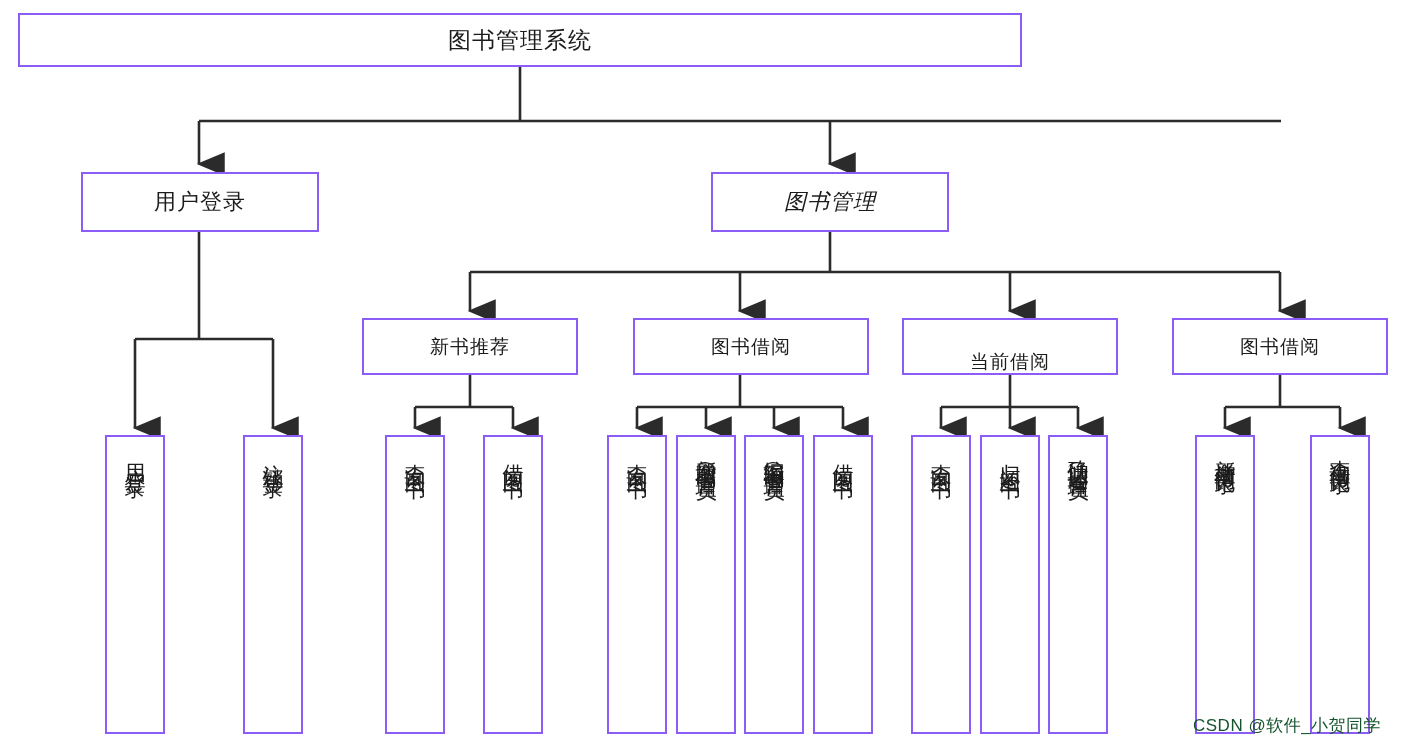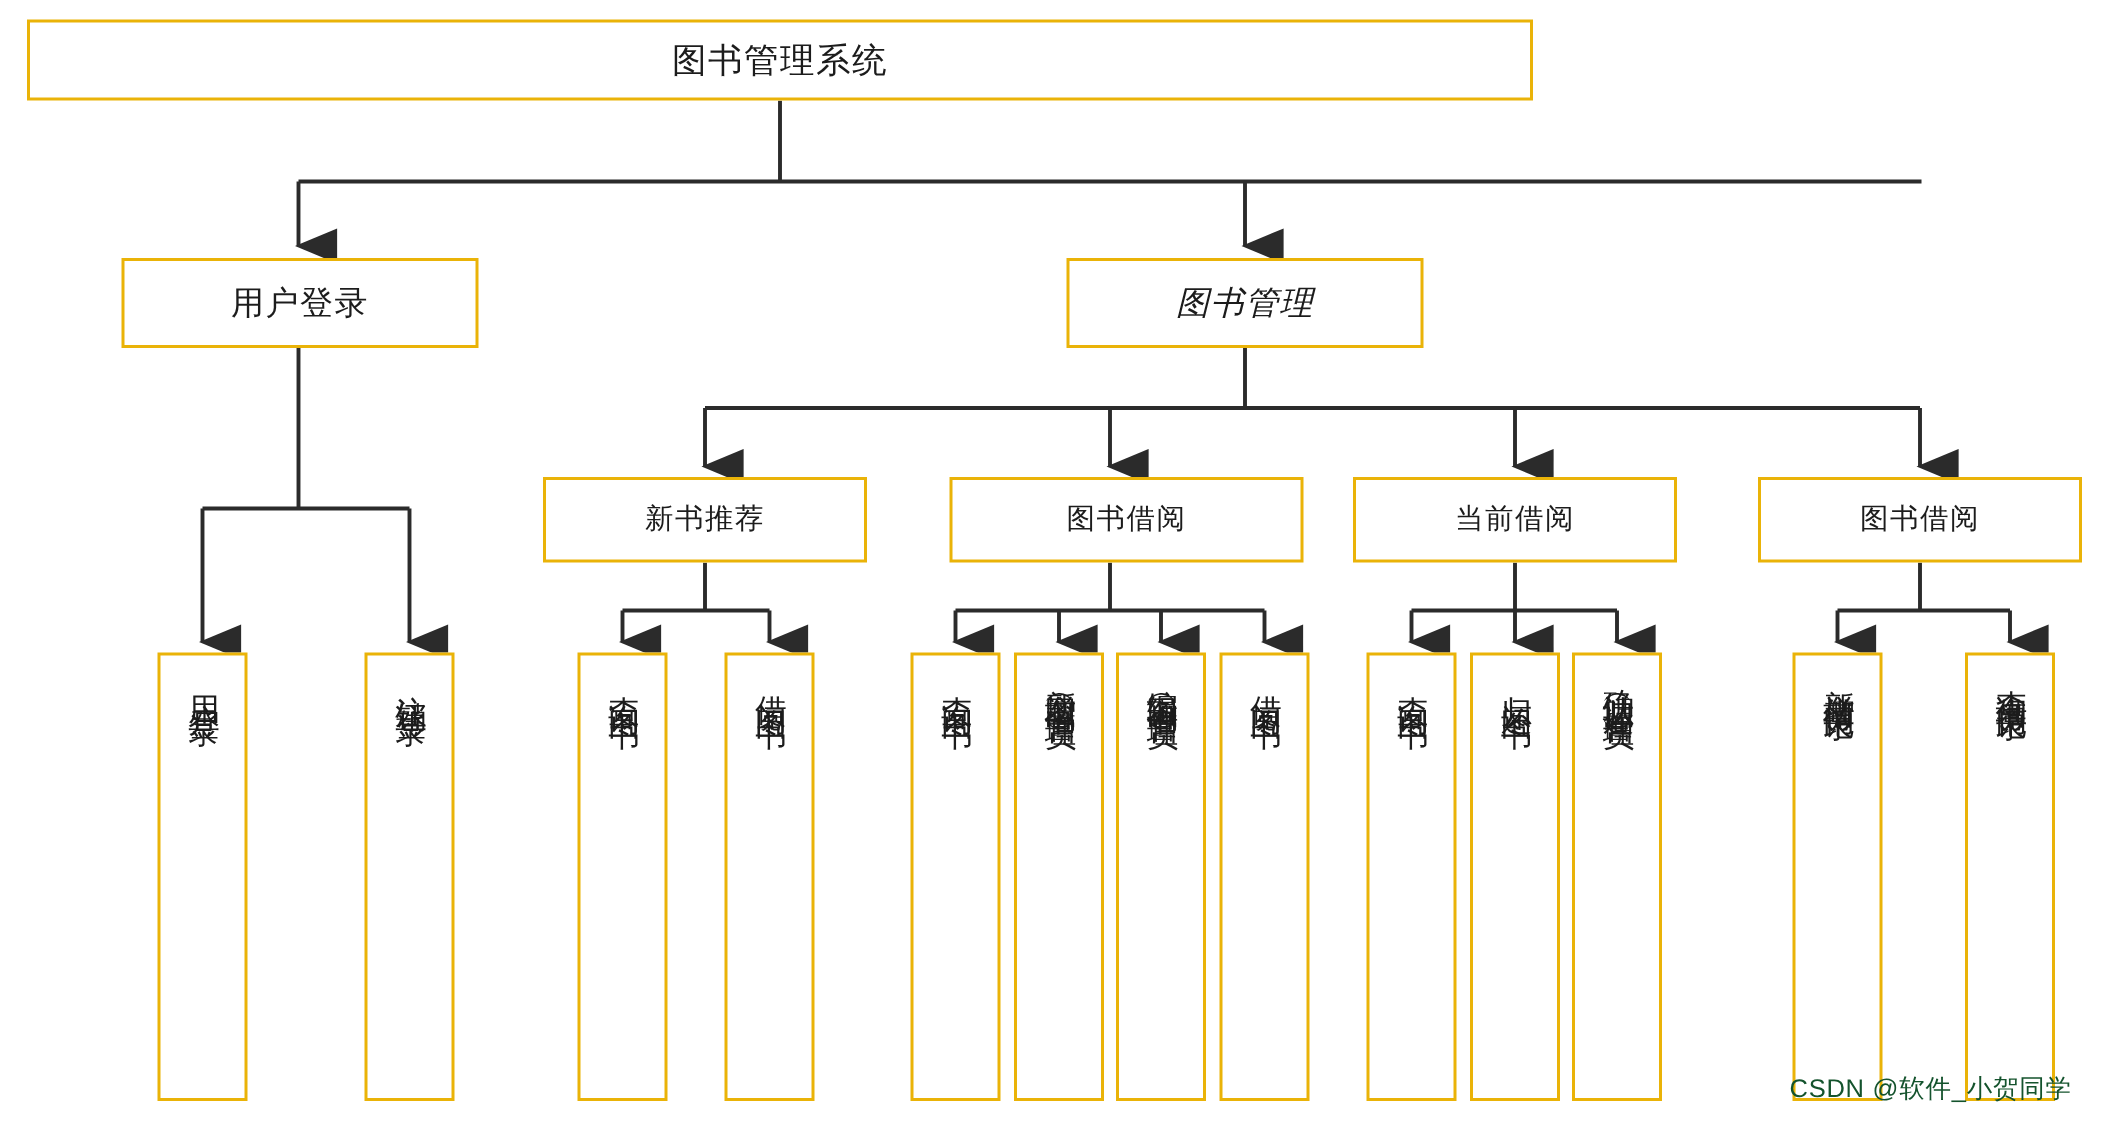--- a/index.html
+++ b/index.html
@@ -18,21 +18,21 @@
   svg#wires{
     position:absolute;
     left:0; top:0;
     width:1405px; height:747px;
     pointer-events:none;
   }
   .node{
     position:absolute;
     box-sizing:border-box;
     background:#ffffff;
-    border:2px solid #eab308;
+    border:2px solid #8b5cf6;
     display:flex;
     align-items:center;
     justify-content:center;
     z-index:2;
   }
   .node .label{
     font-size:22px;
     line-height:1.15;
     letter-spacing:1px;
     color:#1c1c1c;
@@ -143,21 +143,21 @@
   </div>
 
   <div class="node level3" style="left:362px; top:318px; width:216px; height:57px;">
     <span class="label">新书推荐</span>
   </div>
 
   <div class="node level3" style="left:633px; top:318px; width:236px; height:57px;">
     <span class="label">图书借阅</span>
   </div>
 
-  <div class="node level3" style="left:902px; top:318px; width:216px; height:57px;">
+  <div class="node level3" style="left:902px; top:318px; width:216px; height:57px;align-items:flex-end;">
     <span class="label">当前借阅</span>
   </div>
 
   <div class="node level3" style="left:1172px; top:318px; width:216px; height:57px;">
     <span class="label">图书借阅</span>
   </div>
 
   <div class="node leaf" style="left:105px; top:435px; width:60px; height:299px;">
     <span class="label">用户登录</span>
   </div>

